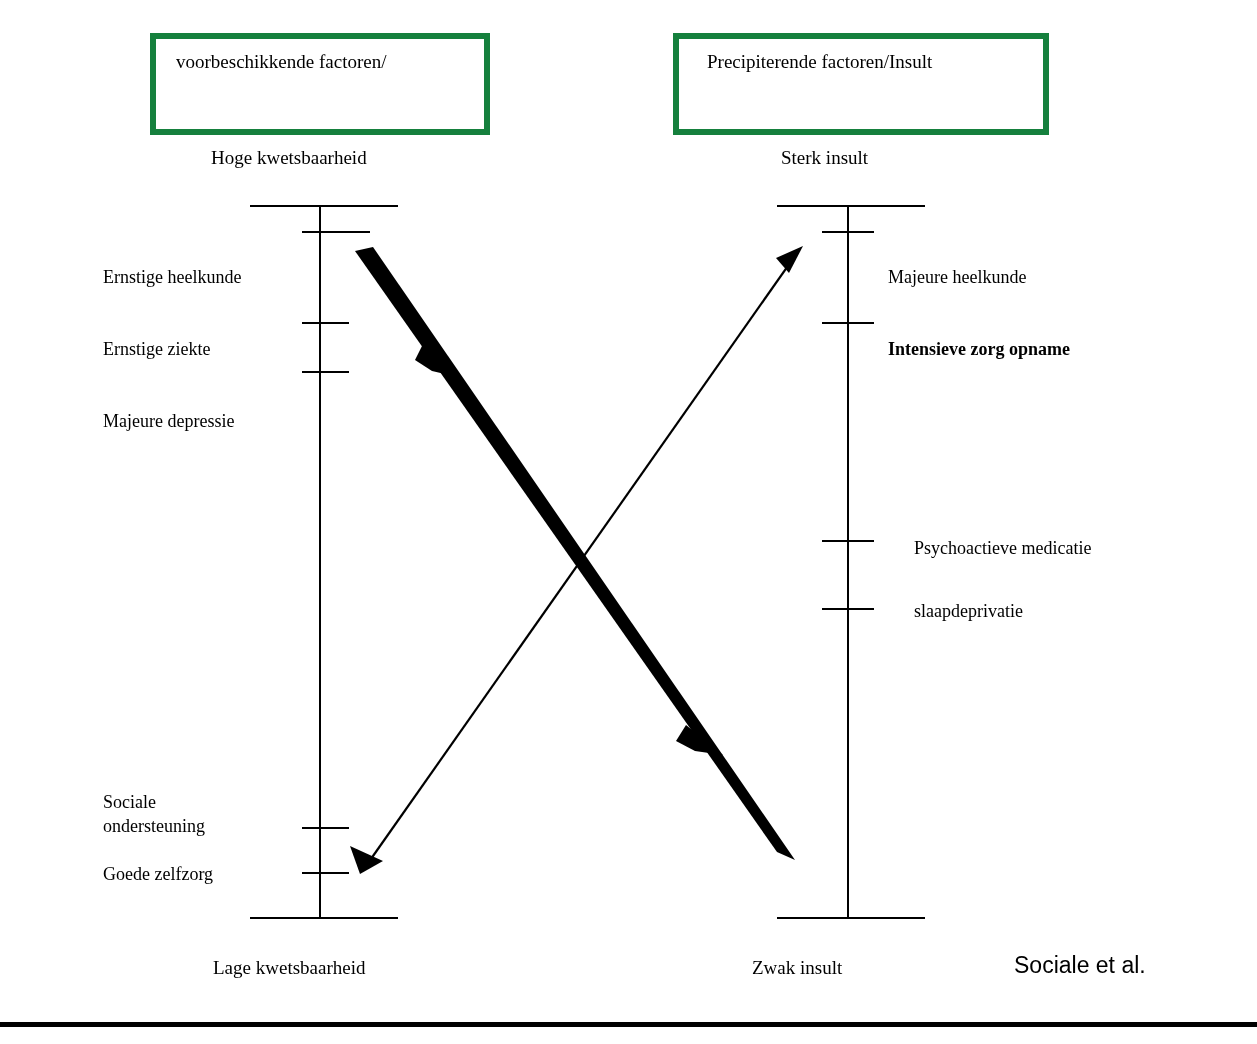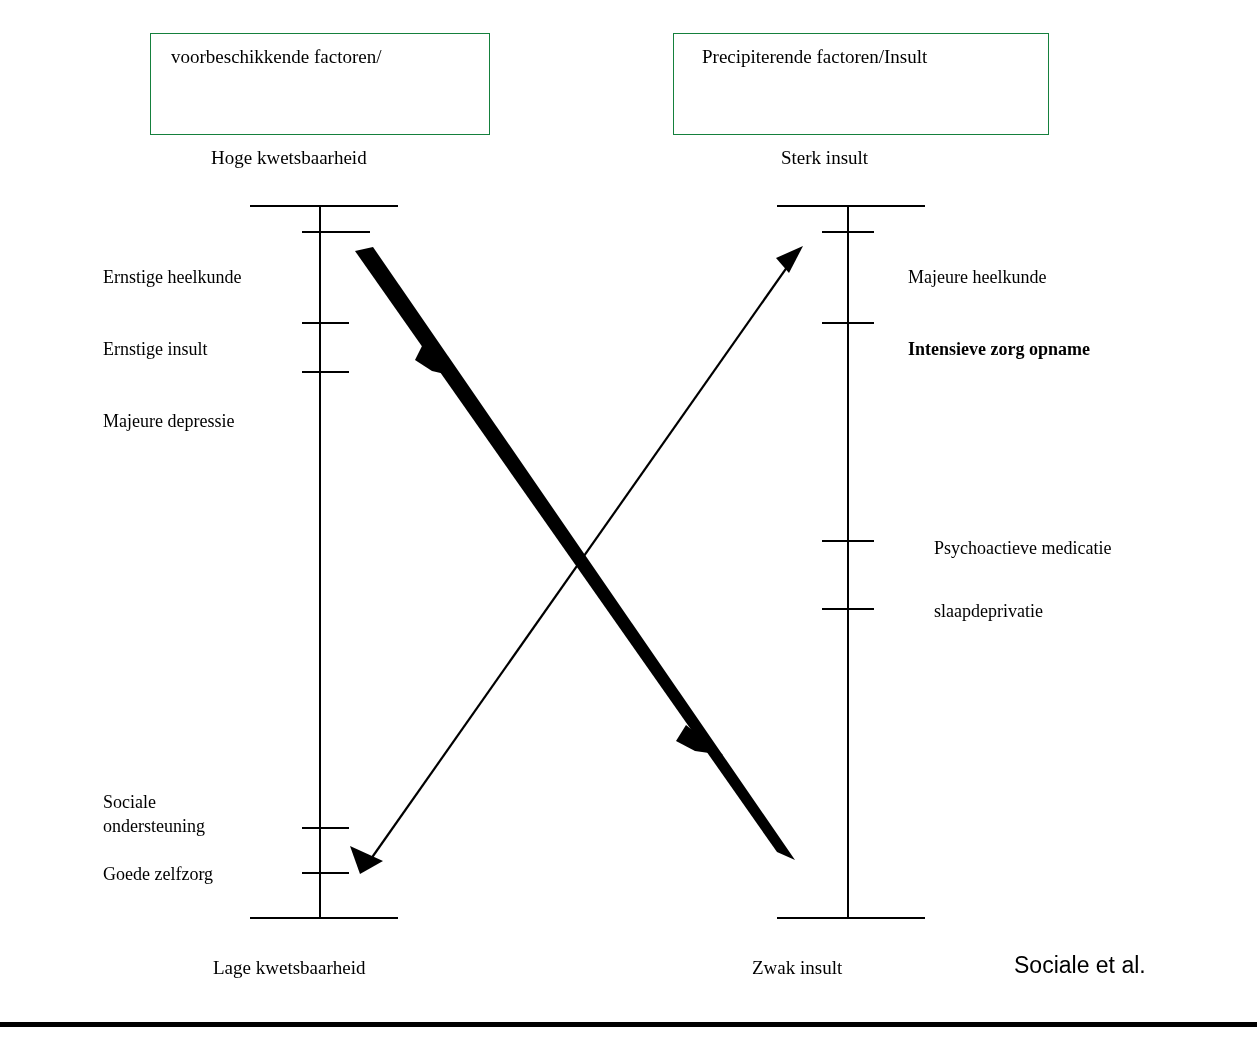--- a/index.html
+++ b/index.html
@@ -14,21 +14,21 @@
   #canvas {
     position: relative;
     width: 1257px;
     height: 1044px;
     background: #ffffff;
     overflow: hidden;
   }
 
   .hdr-box {
     position: absolute;
-    border: 1px solid #15803d;
+    border: 6px solid #15803d;
     box-sizing: border-box;
     font-size: 19px;
     line-height: 1.35;
     padding: 10px 2px 0 20px;
     background: #fff;
   }
   #hdr-left  { left: 150px; top: 33px;  width: 340px; height: 102px; }
   #hdr-right { left: 673px; top: 33px;  width: 376px; height: 102px; padding-left: 28px; }
 
   .axis-caption {
@@ -52,21 +52,21 @@
     height: 2px;
     background: #000;
   }
 
   .lbl {
     position: absolute;
     font-size: 18px;
     line-height: 1.35;
     white-space: nowrap;
   }
-  .lbl.right { text-align: left; margin-left: 20px; }
+  .lbl.right { text-align: left; }
 
   #arrows {
     position: absolute;
     left: 0; top: 0;
     width: 1257px;
     height: 1044px;
     pointer-events: none;
   }
 
   #credit {
@@ -109,21 +109,21 @@
   <div class="cap-bar" style="left:250px; top:205px; width:148px;"></div>
   <div class="cap-bar" style="left:250px; top:917px; width:148px;"></div>
 
   <div class="tick" style="left:302px; top:231px; width:68px;"></div>
   <div class="tick" style="left:302px; top:322px; width:47px;"></div>
   <div class="tick" style="left:302px; top:371px; width:47px;"></div>
   <div class="tick" style="left:302px; top:827px; width:47px;"></div>
   <div class="tick" style="left:302px; top:872px; width:47px;"></div>
 
   <div class="lbl" style="left:103px; top:265px;">Ernstige heelkunde</div>
-  <div class="lbl" style="left:103px; top:337px;">Ernstige insult</div>
+  <div class="lbl" style="left:103px; top:337px;">Ernstige ziekte</div>
   <div class="lbl" style="left:103px; top:409px;">Majeure depressie</div>
   <div class="lbl" style="left:103px; top:790px;">
     <div>Sociale</div>
     <div>ondersteuning</div>
   </div>
   <div class="lbl" style="left:103px; top:862px;">Goede zelfzorg</div>
 
   <div class="axis-line" style="left:847px; top:205px; height:713px;"></div>
   <div class="cap-bar" style="left:777px; top:205px; width:148px;"></div>
   <div class="cap-bar" style="left:777px; top:917px; width:148px;"></div>

